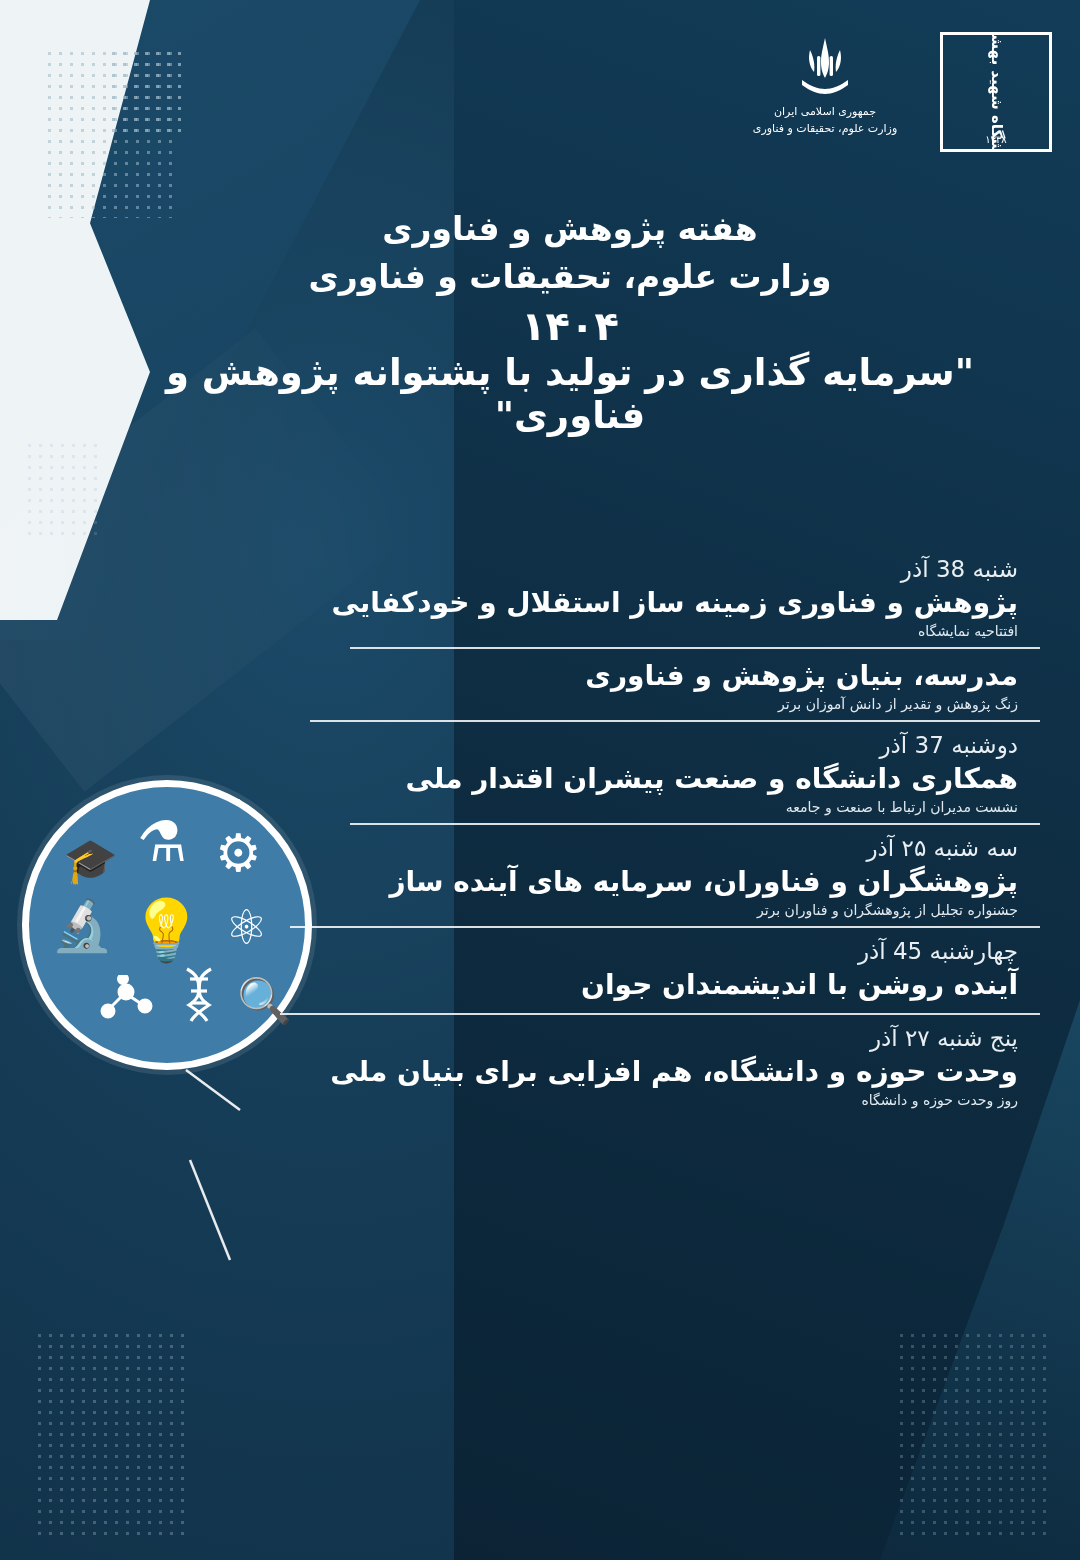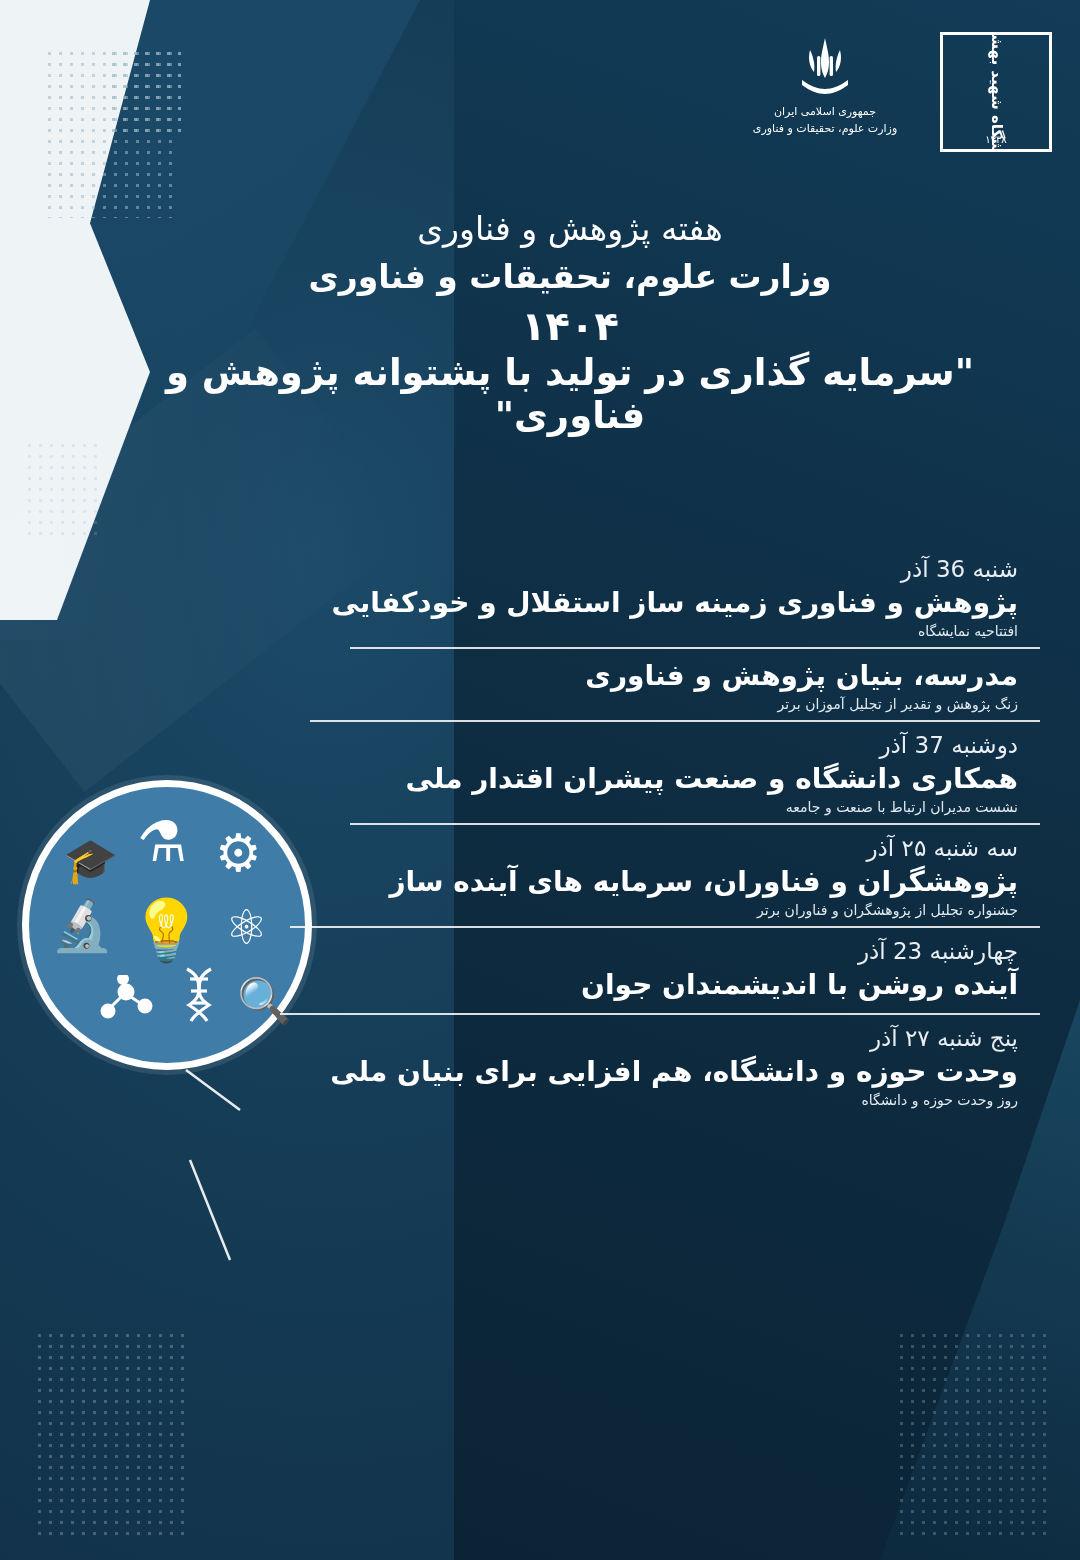--- a/index.html
+++ b/index.html
@@ -89,21 +89,21 @@
     font-size:58px; line-height:1; color:#fff;
   }
   .logo-ministry .l1 { font-size:11px; }
   .logo-ministry .l2 { font-size:11px; margin-top:4px; }
 
   
   .title-block {
     position:absolute; top:205px; right:60px; width:900px;
     text-align:center; color:#ffffff;
   }
-  .title-block .t1 { font-size:33px; font-weight:normal; line-height:1.45; }
+  .title-block .t1 { font-size:33px; font-weight:bold; line-height:1.45; }
   .title-block .t2 { font-size:33px; font-weight:bold; line-height:1.45; }
   .title-block .year { font-size:40px; font-weight:bold; margin-top:2px; }
   .title-block .slogan { font-size:37px; font-weight:bold; margin-top:2px; }
 
   
   .circle {
     position:absolute; left:22px; top:780px;
     width:290px; height:290px; border-radius:50%;
     background:#3f7ca8;
     border:7px solid #ffffff;
@@ -251,48 +251,48 @@
         <line x1="12" y1="36" x2="28" y2="36"></line>
       </g>
     </svg>
   </span>
   <span class="ic lens">🔍</span>
 </div>
 
 <div class="schedule">
 
   <div class="day d1">
-    <div class="date">شنبه 36 آذر</div>
+    <div class="date">شنبه 38 آذر</div>
     <div class="headline">پژوهش و فناوری زمینه ساز استقلال و خودکفایی</div>
     <div class="sub">افتتاحیه نمایشگاه</div>
     <div class="rule"></div>
   </div>
 
   <div class="day d2">
     <div class="headline">مدرسه، بنیان پژوهش و فناوری</div>
-    <div class="sub">زنگ پژوهش و تقدیر از تجلیل آموزان برتر</div>
+    <div class="sub">زنگ پژوهش و تقدیر از دانش آموزان برتر</div>
     <div class="rule"></div>
   </div>
 
   <div class="day d3">
     <div class="date">دوشنبه 37 آذر</div>
     <div class="headline">همکاری دانشگاه و صنعت پیشران اقتدار ملی</div>
     <div class="sub">نشست مدیران ارتباط با صنعت و جامعه</div>
     <div class="rule"></div>
   </div>
 
   <div class="day d4">
     <div class="date">سه شنبه ۲۵ آذر</div>
     <div class="headline">پژوهشگران و فناوران، سرمایه های آینده ساز</div>
     <div class="sub">جشنواره تجلیل از پژوهشگران و فناوران برتر</div>
     <div class="rule"></div>
   </div>
 
   <div class="day d5">
-    <div class="date">چهارشنبه 23 آذر</div>
+    <div class="date">چهارشنبه 45 آذر</div>
     <div class="headline">آینده روشن با اندیشمندان جوان</div>
     <div class="rule"></div>
   </div>
 
   <div class="day d6">
     <div class="date">پنج شنبه ۲۷ آذر</div>
     <div class="headline">وحدت حوزه و دانشگاه، هم افزایی برای بنیان ملی</div>
     <div class="sub">روز وحدت حوزه و دانشگاه</div>
   </div>
 

